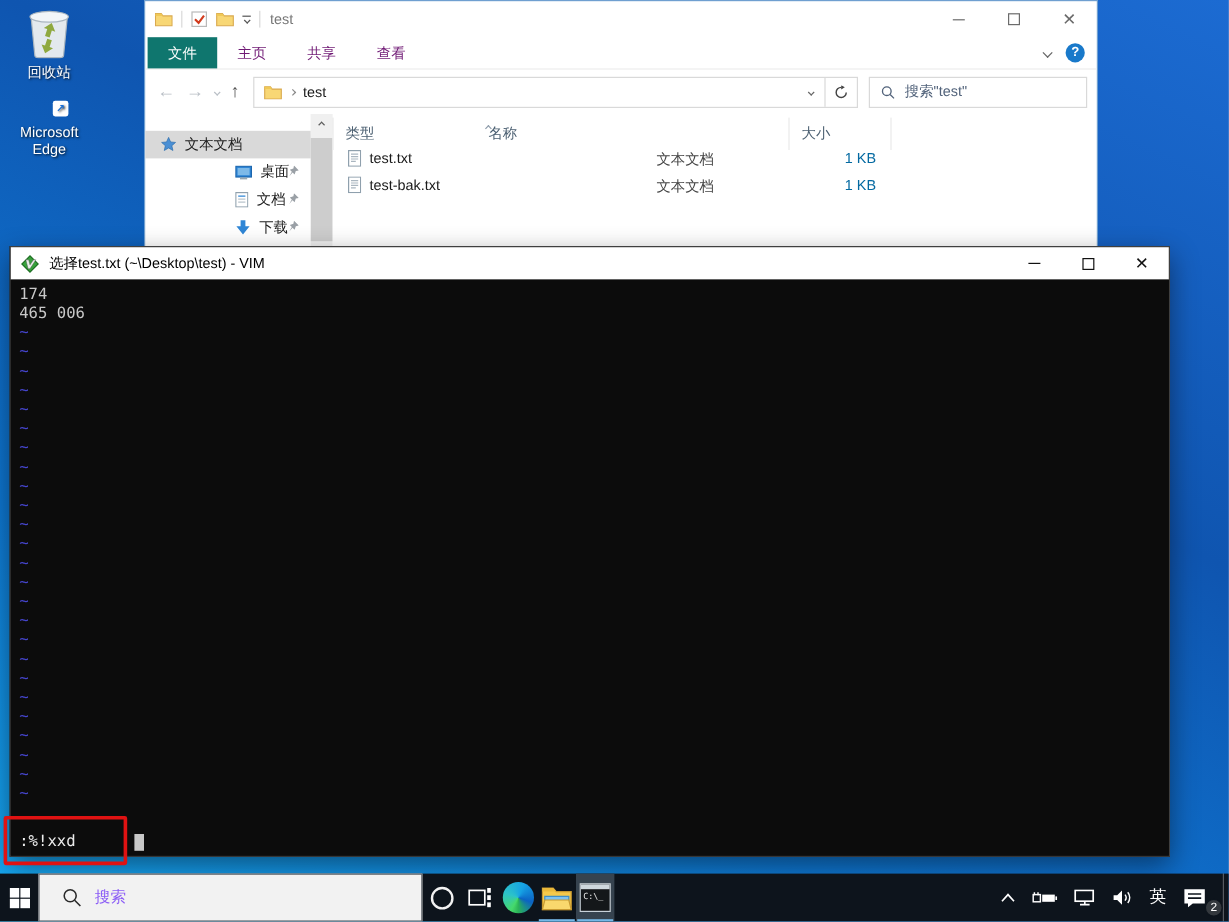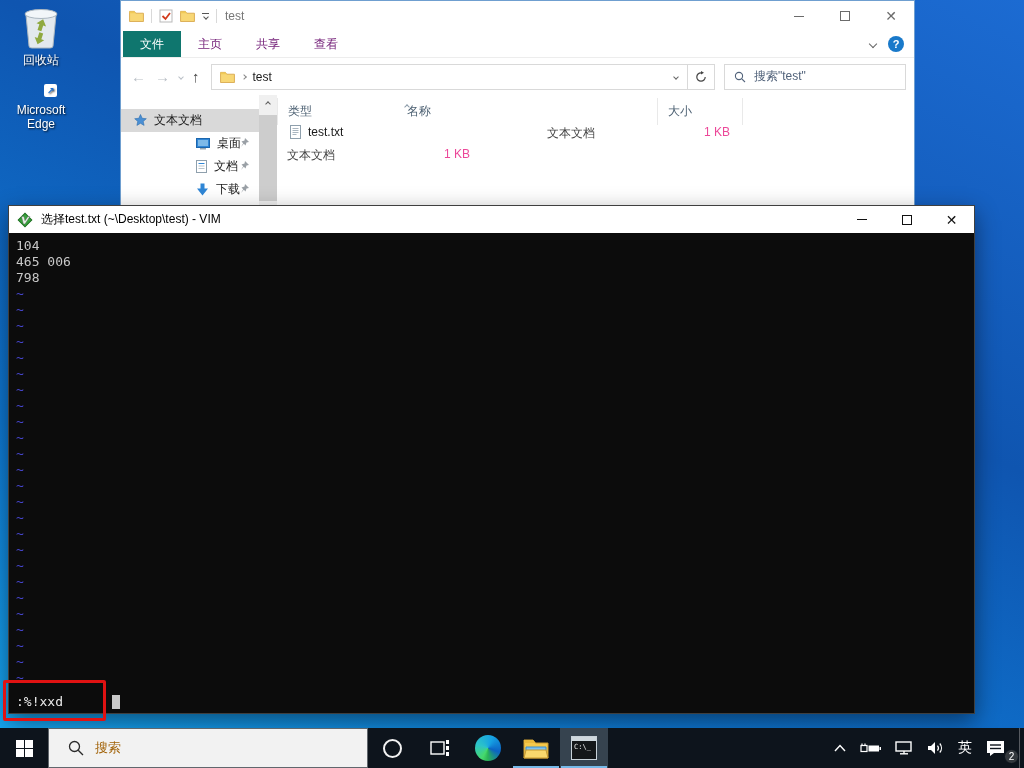--- a/index.html
+++ b/index.html
@@ -54,41 +54,41 @@
   .hdr{display:flex;height:27px;color:#4c6072;}
   .hcell{display:flex;align-items:flex-end;padding:0 0 5px 10px;position:relative;}
   .hc-name{width:260px;}
   .hc-type{width:120px;border-left:1px solid #e9e9e9;}
   .hc-size{width:85px;border-left:1px solid #e9e9e9;justify-content:flex-start;}
   .hc-end{width:1px;border-left:1px solid #e9e9e9;}
   .sort-chev{position:absolute;left:128px;top:3px;color:#8a99a8;}
   .frow{display:flex;height:22px;align-items:flex-start;color:#1a1a1a;}
   .fc-name{width:260px;display:flex;align-items:center;gap:7px;padding-left:13px;}
   .fc-type{width:120px;color:#444;padding-left:10px;}
-  .fc-size{width:85px;color:#ec4899;text-align:right;padding-right:12px;}
+  .fc-size{width:85px;color:#0369a1;text-align:right;padding-right:12px;}
 
   
   #vim{position:absolute;left:8px;top:205px;width:967px;height:509px;z-index:5;box-shadow:0 8px 22px rgba(0,0,0,.45);border:1px solid #3f3f3f;background:#0c0c0c;}
   .vim-titlebar{height:27px;background:#fff;display:flex;align-items:center;gap:8px;padding-left:8px;}
   .vim-title{font-size:12px;color:#000;}
   .vim-btns{margin-left:auto;display:flex;height:100%;}
   .vim-btn{width:45px;height:100%;display:flex;align-items:center;justify-content:center;color:#111;}
   .vim-body{position:relative;height:calc(100% - 27px);background:#0c0c0c;font-family:"DejaVu Sans Mono","Liberation Mono",monospace;font-size:13px;line-height:16px;color:#c8c8c8;padding:5px 0 0 7px;}
   .vline{height:16px;white-space:pre;}
   .tilde{color:#4646cf;}
   .cmdline{position:absolute;left:7px;bottom:3px;color:#ececec;display:flex;align-items:center;white-space:pre;gap:48px;}
   .cursor{display:inline-block;width:8px;height:14px;background:#c8c8c8;margin-left:1px;}
   .redbox{position:absolute;left:-6px;bottom:-8px;width:103px;height:41px;border:3px solid #e01212;border-radius:2px;z-index:6;}
 
   
   #taskbar{position:absolute;left:0;bottom:0;width:1024px;height:40px;background:#0d141c;display:flex;align-items:stretch;z-index:20;color:#fff;}
-  .tb-btn{width:48px;display:flex;align-items:center;justify-content:center;position:relative;}
+  .tb-btn{width:32px;display:flex;align-items:center;justify-content:center;position:relative;}
   .tb-btn.open::after{content:"";position:absolute;left:1px;right:1px;bottom:0;height:2px;background:#76b9e8;}
   .tb-btn.active{background:#36434f;}
-  .tb-search{width:320px;background:#f2f2f2;border:1px solid #61676d;display:flex;align-items:center;gap:11px;padding-left:19px;color:#a16207;font-size:13px;}
+  .tb-search{width:320px;background:#f2f2f2;border:1px solid #61676d;display:flex;align-items:center;gap:11px;padding-left:19px;color:#8b5cf6;font-size:13px;}
   .cortana-ring{width:19px;height:19px;border:2.5px solid #f2f2f2;border-radius:50%;}
   .edge-small{width:26px;height:26px;border-radius:50%;background:conic-gradient(from 210deg,#46d96b,#2cc3c9 22%,#16a2e4 48%,#0b63c4 72%,#2bb457 92%,#46d96b);}
   .term-icon{width:26px;height:24px;background:#14171a;border:1px solid #c8d2da;display:flex;flex-direction:column;}
   .term-strip{height:4px;background:#cfd8de;}
   .term-text{color:#e8e8e8;font-size:7px;font-family:"DejaVu Sans Mono",monospace;padding:2px 0 0 2px;}
   .tray{margin-left:auto;display:flex;align-items:stretch;}
   .tray-item{display:flex;align-items:center;justify-content:center;padding:0 7px;font-size:13px;position:relative;}
   .ime{font-size:14px;}
   .badge{position:absolute;right:0;bottom:4px;width:15px;height:15px;border-radius:50%;background:#33383d;border:1px solid #0d141c;color:#fff;font-size:10px;display:flex;align-items:center;justify-content:center;}
   .show-desktop{width:5px;border-left:1px solid rgba(255,255,255,.3);}
@@ -286,20 +286,32 @@
                 <line x1="2.5" y1="7.5" x2="8.5" y2="7.5" stroke="#aab6c0"></line>
                 <line x1="2.5" y1="9.5" x2="6.5" y2="9.5" stroke="#aab6c0"></line>
               </svg>
           </span>
           <span>test.txt</span>
         </span>
         <span class="fc-type">文本文档</span>
         <span class="fc-size">1 KB</span>
       </div>
       <div class="frow">
+        <span class="fc-name">
+          <span>
+            <svg width="11" height="14" viewBox="0 0 11 14">
+                <rect x=".5" y=".5" width="10" height="13" fill="#fff" stroke="#8fa0ad"></rect>
+                <line x1="2.5" y1="3.5" x2="8.5" y2="3.5" stroke="#aab6c0"></line>
+                <line x1="2.5" y1="5.5" x2="8.5" y2="5.5" stroke="#aab6c0"></line>
+                <line x1="2.5" y1="7.5" x2="8.5" y2="7.5" stroke="#aab6c0"></line>
+                <line x1="2.5" y1="9.5" x2="6.5" y2="9.5" stroke="#aab6c0"></line>
+              </svg>
+          </span>
+          <span>test-bak.txt</span>
+        </span>
         <span class="fc-type">文本文档</span>
         <span class="fc-size">1 KB</span>
       </div>
     </div>
   </div>
 </div>
 
 <div id="vim">
   <div class="vim-titlebar">
     <span>
@@ -313,23 +325,22 @@
       <span class="vim-btn">
           <span class="glyph-min" style="border-color:#111;"></span>
         </span>
       <span class="vim-btn">
           <span class="glyph-max" style="border-color:#111;"></span>
         </span>
       <span class="vim-btn" style="font-size:14px;">✕</span>
     </div>
   </div>
   <div class="vim-body">
-    <div class="vline">104</div>
+    <div class="vline">174</div>
     <div class="vline">465 006</div>
-    <div class="vline">798</div>
     <div>
         <div class="vline tilde">~</div>
         <div class="vline tilde">~</div>
         <div class="vline tilde">~</div>
         <div class="vline tilde">~</div>
         <div class="vline tilde">~</div>
         <div class="vline tilde">~</div>
         <div class="vline tilde">~</div>
         <div class="vline tilde">~</div>
         <div class="vline tilde">~</div>

